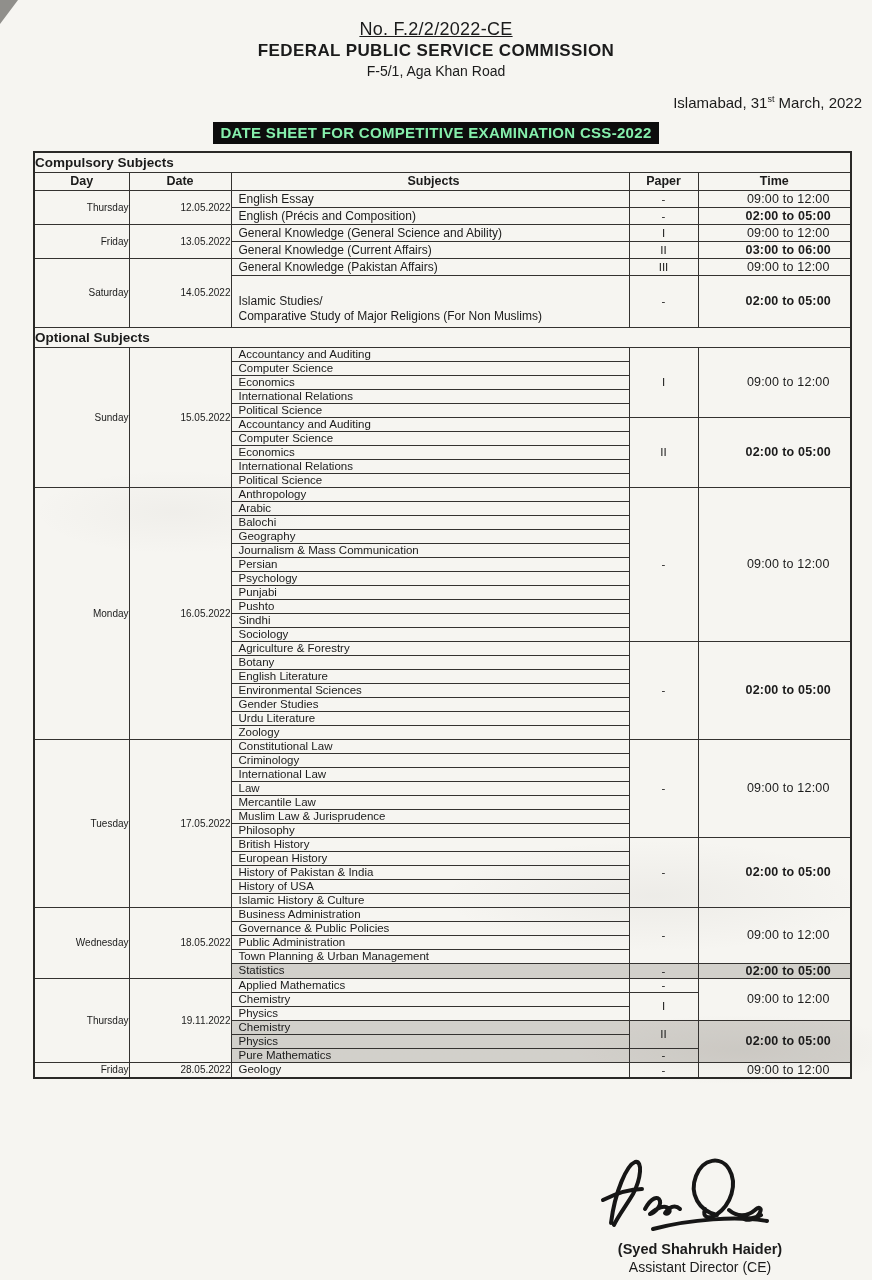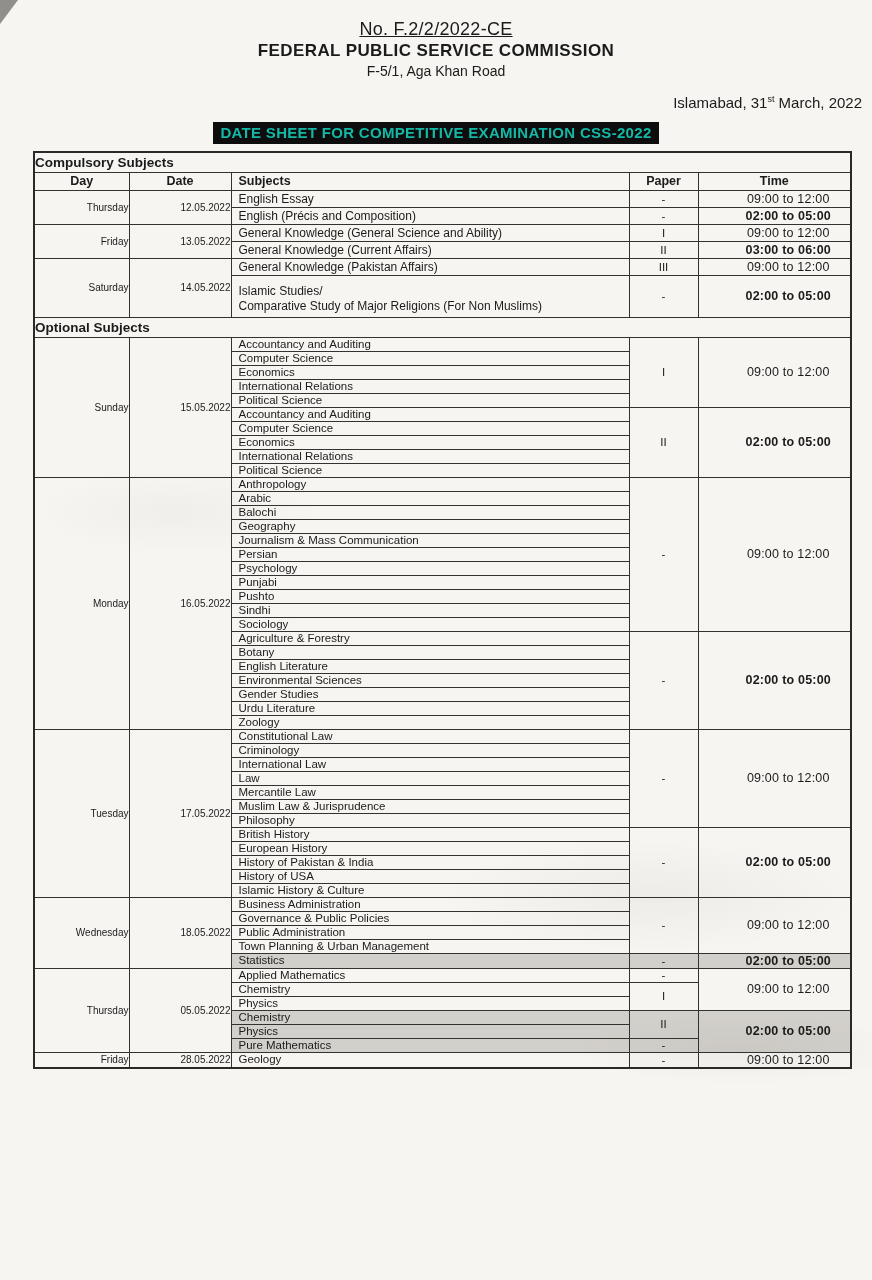--- a/index.html
+++ b/index.html
@@ -34,21 +34,21 @@
   .org-name { font-size: 17px; line-height: 23px; font-weight: bold; letter-spacing: 0.4px; }
   .org-address { font-size: 14px; line-height: 19px; }
   .date-line {
     text-align: right; padding-right: 10px;
     font-size: 15px; line-height: 20px; margin-top: 8px;
   }
   .date-line sup { font-size: 9px; }
   .title-bar-wrap { text-align: center; margin-top: 9px; margin-bottom: 7px; }
   .title-bar {
     display: inline-block;
-    background: #0d0d0d; color: #14b8a6;
+    background: #0d0d0d; color: #86efac;
     font-weight: bold; font-size: 15px;
     padding: 2px 7px 3px 7px;
     letter-spacing: 0.3px;
   }
   
   table.datesheet {
     border-collapse: collapse;
     margin-left: 33px;
     width: 817px;
     table-layout: fixed;
@@ -60,31 +60,31 @@
   }
   table.datesheet { border: 2.5px solid #2a2927; }
   td.section-title {
     text-align: left; font-weight: bold;
     font-size: 13.5px; height: 20px;
   }
   td.col-header {
     font-weight: bold; font-size: 12.5px;
     text-align: center; height: 18px;
   }
-  td.col-header.left { text-align: left; padding-left: 7px; margin-top: 9px; }
+  td.col-header.left { text-align: center; padding-left: 7px; margin-top: 9px; }
   td.day-cell, td.date-cell {
     text-align: right; font-size: 10px; padding-left: 32px;
   }
   td.subject-cell {
     padding-left: 7px; text-align: left;
     font-size: 11.5px;
   }
   tr.compulsory td.subject-cell { font-size: 12px; height: 17px; }
   tr.optional td.subject-cell { height: 14px; line-height: 13px; }
-  td.subject-cell.multiline { padding-top: 8px; padding-bottom: 3px; }
+  td.subject-cell.multiline { padding-top: 18px; padding-bottom: 3px; }
   td.subject-cell.multiline div { line-height: 15px; }
   td.paper-cell { text-align: center; font-size: 11.5px; }
   td.time-cell { text-align: center; font-size: 12.5px; letter-spacing: 0.2px; padding-left: 28px; }
   td.time-cell.time-bold { font-weight: bold; }
   tr.smudge-row td {
     background-image: linear-gradient(rgba(128,122,114,0.30), rgba(128,122,114,0.30));
   }
   
   .signature-block {
     position: absolute; right: 32px; bottom: 4px;
@@ -325,21 +325,21 @@
         <tr class="optional">
           <td class="subject-cell">Town Planning &amp; Urban Management</td>
         </tr>
         <tr class="optional smudge-row">
           <td class="subject-cell">Statistics</td>
           <td class="paper-cell" rowspan="1">-</td>
           <td class="time-cell time-bold" rowspan="1">02:00 to 05:00</td>
         </tr>
         <tr class="optional">
           <td class="day-cell" rowspan="6">Thursday</td>
-          <td class="date-cell" rowspan="6">05.05.2022</td>
+          <td class="date-cell" rowspan="6">19.11.2022</td>
           <td class="subject-cell">Applied Mathematics</td>
           <td class="paper-cell" rowspan="1">-</td>
           <td class="time-cell" rowspan="3">09:00 to 12:00</td>
         </tr>
         <tr class="optional">
           <td class="subject-cell">Chemistry</td>
           <td class="paper-cell" rowspan="2">I</td>
         </tr>
         <tr class="optional">
           <td class="subject-cell">Physics</td>
@@ -359,13 +359,27 @@
         <tr class="optional">
           <td class="day-cell" rowspan="1">Friday</td>
           <td class="date-cell" rowspan="1">28.05.2022</td>
           <td class="subject-cell">Geology</td>
           <td class="paper-cell" rowspan="1">-</td>
           <td class="time-cell" rowspan="1">09:00 to 12:00</td>
         </tr>
       </tbody>
   </table>
 
+  <div class="signature-block">
+    <svg class="sig-svg" width="210" height="96" viewBox="0 0 210 96">
+      <g stroke="#161616" fill="none" stroke-width="4" stroke-linecap="round" stroke-linejoin="round">
+        <path d="M16,74 C20,42 32,16 40,13 C48,11 46,30 38,45 C31,57 23,67 19,76"></path>
+        <path d="M8,51 C22,44 36,40 47,40"></path>
+        <path d="M50,60 C56,49 63,46 65,52 C66,57 60,64 55,65 C62,59 70,55 74,60 C76,63 72,66 70,64 C74,58 80,55 85,60"></path>
+        <path d="M122,66 C104,62 94,45 101,27 C108,9 126,7 134,20 C143,35 136,56 121,66 C114,70 107,69 110,60"></path>
+        <path d="M134,61 C142,68 152,68 160,61 C164,57 168,59 164,65 C160,71 151,73 147,68 C152,70 160,70 166,66"></path>
+        <path d="M58,80 C96,70 142,67 172,72"></path>
+      </g>
+    </svg>
+    <div class="sig-name">(Syed Shahrukh Haider)</div>
+    <div class="sig-title">Assistant Director (CE)</div>
+  </div>
 </div>
 
 </body></html>

